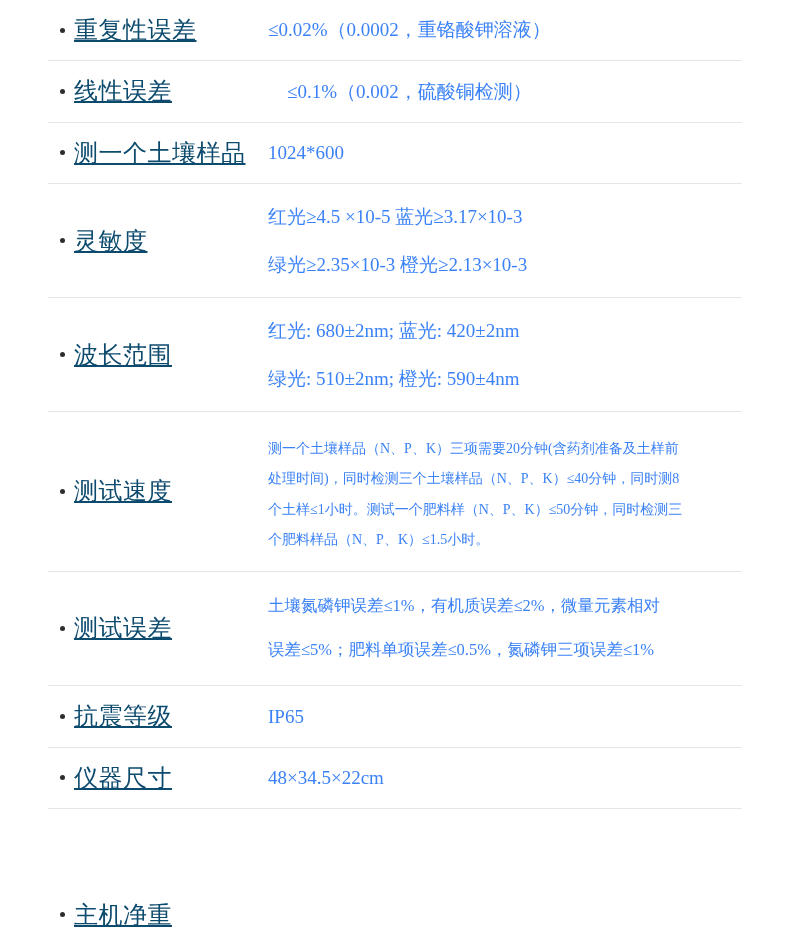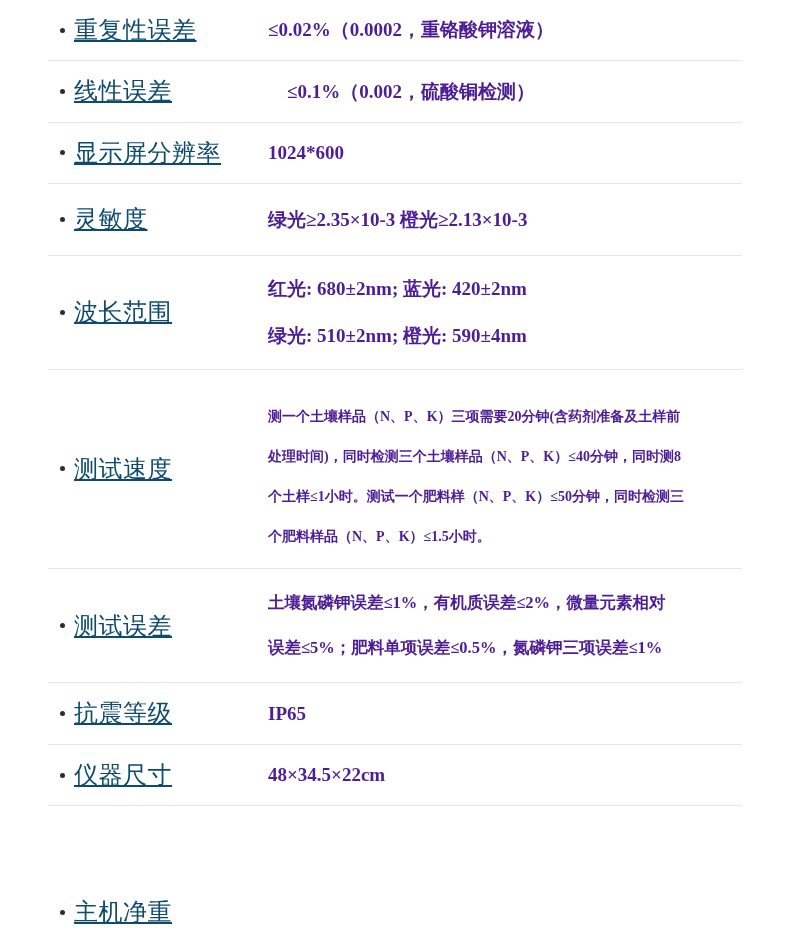--- a/index.html
+++ b/index.html
@@ -56,31 +56,30 @@
     flex: 1 1 auto;
     display: flex;
     flex-direction: column;
     justify-content: center;
     box-sizing: border-box;
     padding: 14px 4px 14px 8px;
   }
   .value-line {
     font-size: 19px;
     line-height: 1.45;
-    color: #4c1d95;
-    font-weight: bold;
+    color: #3b82f6;
   }
   .value-line + .value-line {
     margin-top: 20px;
   }
   
   .dense .value-line {
     font-size: 14px;
     line-height: 1.72;
-    margin-top: 16px;
+    margin-top: 6px;
   }
   .mid .value-line {
     font-size: 16.5px;
     line-height: 1.5;
   }
   .mid .value-line + .value-line {
   }
   .row-pad-lg .label-cell,
   .row-pad-lg .value-cell {
     padding-top: 19px;
@@ -110,32 +109,33 @@
         <span class="bullet"></span>
         <span class="label-text">线性误差</span>
       </div>
       <div class="value-cell">
         <div class="value-line">　≤0.1%（0.002，硫酸铜检测）</div>
       </div>
     </div>
     <div class="spec-row">
       <div class="label-cell">
         <span class="bullet"></span>
-        <span class="label-text">显示屏分辨率</span>
+        <span class="label-text">测一个土壤样品</span>
       </div>
       <div class="value-cell">
         <div class="value-line">1024*600</div>
       </div>
     </div>
     <div class="spec-row row-pad-lg">
       <div class="label-cell">
         <span class="bullet"></span>
         <span class="label-text">灵敏度</span>
       </div>
       <div class="value-cell">
+        <div class="value-line">红光≥4.5 ×10-5  蓝光≥3.17×10-3</div>
         <div class="value-line">绿光≥2.35×10-3 橙光≥2.13×10-3</div>
       </div>
     </div>
     <div class="spec-row row-pad-lg">
       <div class="label-cell">
         <span class="bullet"></span>
         <span class="label-text">波长范围</span>
       </div>
       <div class="value-cell">
         <div class="value-line">红光: 680±2nm; 蓝光: 420±2nm</div>

